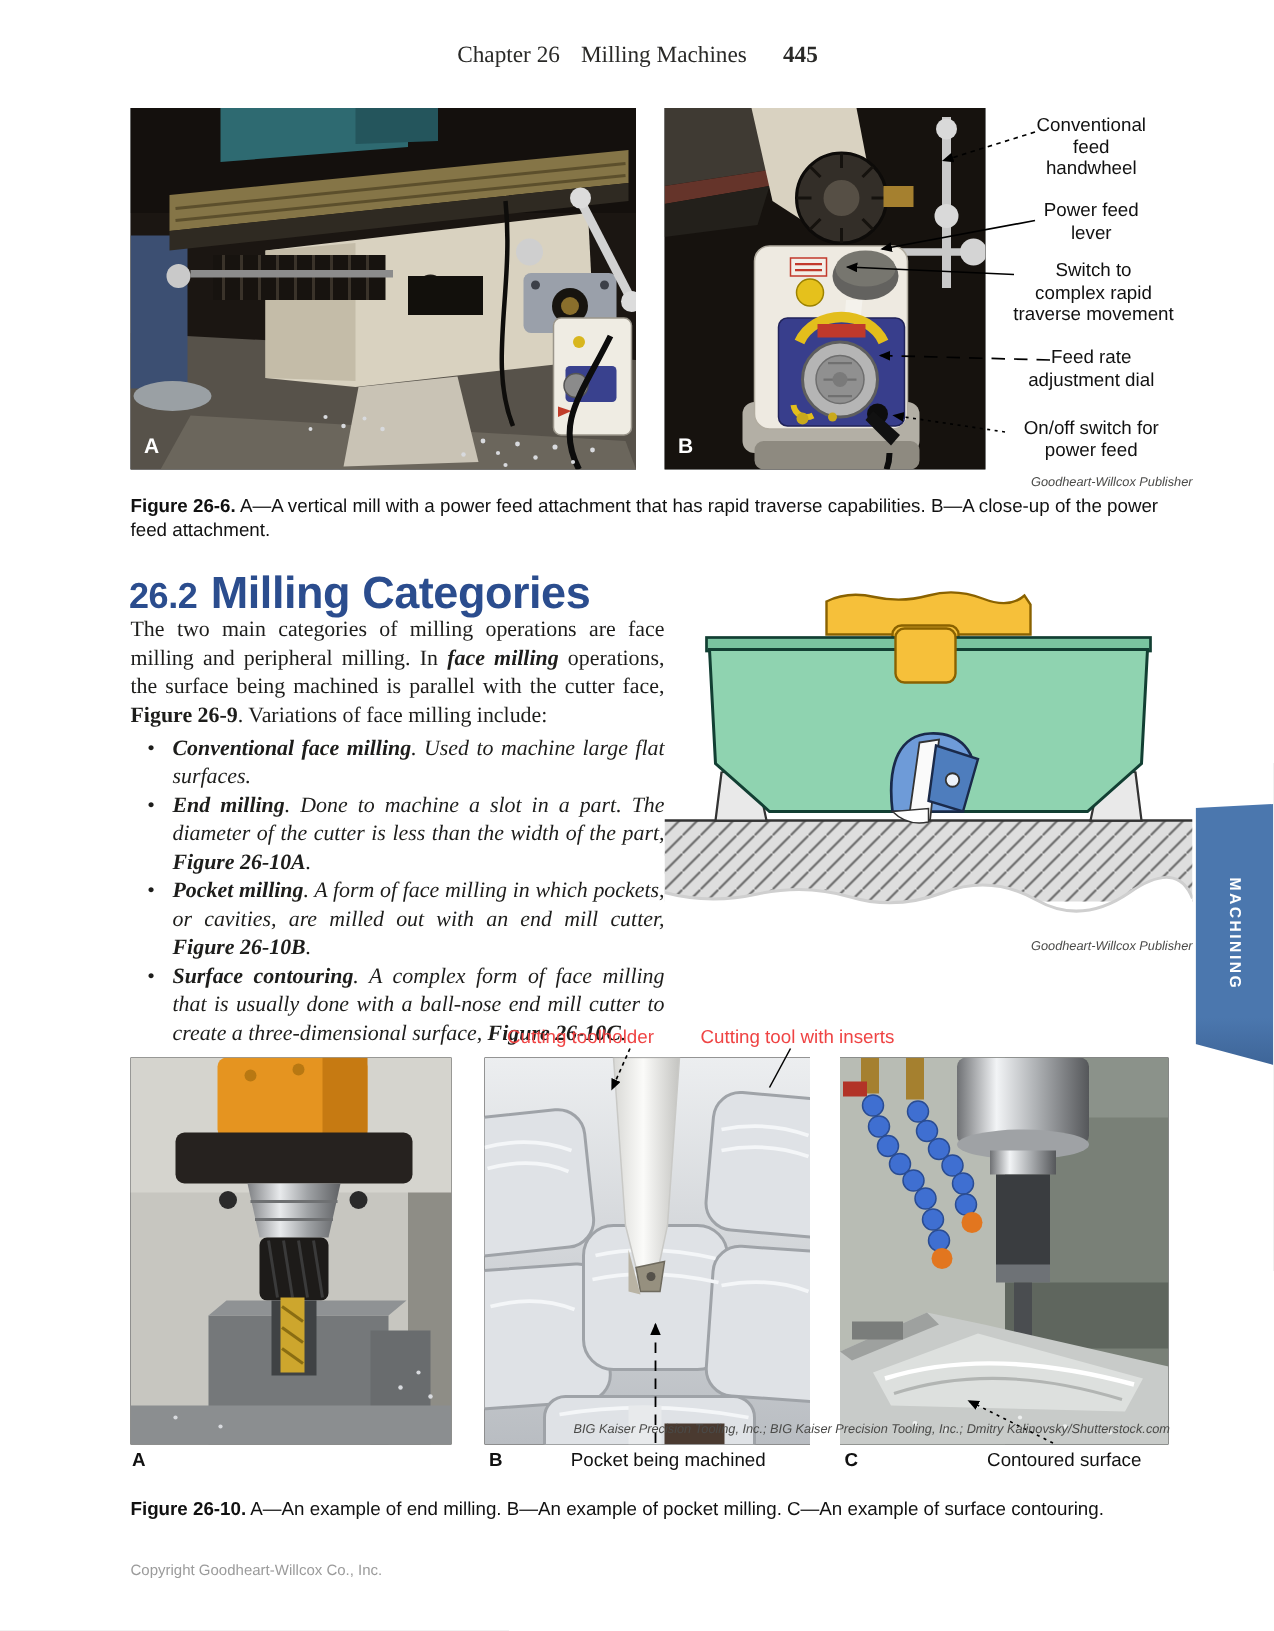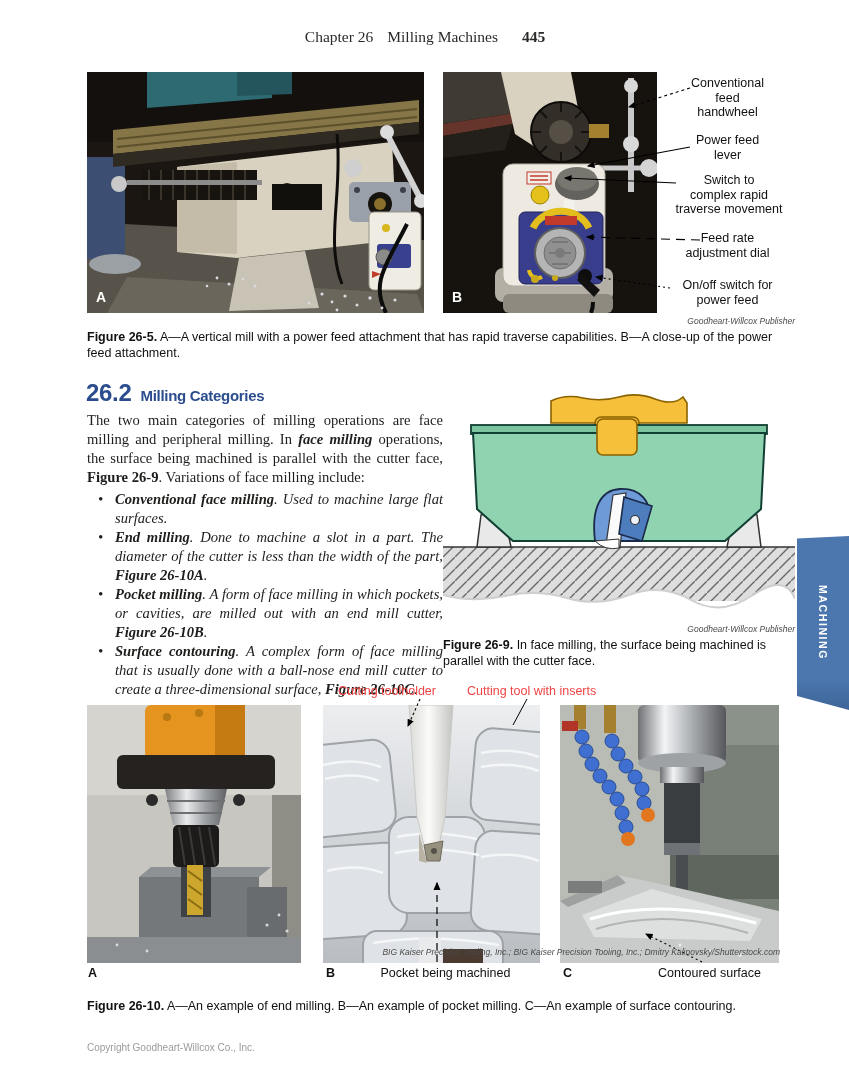--- a/index.html
+++ b/index.html
@@ -22,21 +22,21 @@
   .callout{font-family:"Liberation Sans",sans-serif;font-size:12.5px;line-height:14.5px;text-align:center;color:#111;}
   .callout span{display:block;}
 
   .credit{font-family:"Liberation Sans",sans-serif;font-style:italic;font-size:8.5px;color:#4a4a48;text-align:right;}
   .caption{font-family:"Liberation Sans",sans-serif;font-size:12.5px;line-height:16px;color:#111;margin:0;}
   .caption b{font-weight:bold;}
 
   
   .sec-head{left:86px;top:379px;color:#2b4d8e;font-family:"Liberation Sans",sans-serif;letter-spacing:-0.3px;}
   .sec-head .num{font-size:24px;font-weight:800;}
-  .sec-head .ttl{font-size:15px;font-weight:bold;margin-left:9px;}
+  .sec-head .ttl{font-size:30px;font-weight:bold;margin-left:9px;}
 
   
   .bodycol{left:87px;top:411px;width:356px;font-size:14.6px;line-height:19px;text-align:justify;}
   .bodycol p{margin:0;}
   .b{font-weight:bold;}
   .bi{font-weight:bold;font-style:italic;}
   ul.bullets{list-style:none;margin:3px 0 0 0;padding:0;font-style:italic;}
   ul.bullets li{position:relative;padding-left:28px;margin:0;}
   ul.bullets li::before{content:"\2022";position:absolute;left:11px;top:0;}
 
@@ -232,21 +232,21 @@
     </defs>
     <line x1="140" y1="18" x2="79" y2="37" stroke="#000" stroke-width="1.1" stroke-dasharray="3,3" marker-end="url(#ah)"></line>
     <line x1="140" y1="77" x2="38" y2="96" stroke="#000" stroke-width="1.1" marker-end="url(#ah)"></line>
     <line x1="126" y1="113" x2="15" y2="108" stroke="#000" stroke-width="1.1" marker-end="url(#ah)"></line>
     <line x1="150" y1="170" x2="37" y2="167" stroke="#000" stroke-width="1.1" stroke-dasharray="9,6" marker-end="url(#ah)"></line>
     <line x1="120" y1="218" x2="46" y2="207" stroke="#000" stroke-width="1.1" stroke-dasharray="2,3" marker-end="url(#ah)"></line>
   </svg>
 
   <div class="abs credit" style="left:590px;top:316px;width:205px;">Goodheart-Willcox Publisher</div>
 
-  <p class="abs caption" style="left:87px;top:329px;width:697px;"><b>Figure 26-5.</b><span> A—A vertical mill with a power feed attachment that has rapid traverse capabilities. B—A close-up of the power feed attachment.</span></p>
+  <p class="abs caption" style="left:87px;top:329px;width:697px;"><b>Figure 26-6.</b><span> A—A vertical mill with a power feed attachment that has rapid traverse capabilities. B—A close-up of the power feed attachment.</span></p>
 
   <div class="abs sec-head">
     <span class="num">26.2</span><span class="ttl">Milling Categories</span>
   </div>
 
   <div class="abs bodycol">
     <p><span>The two main categories of milling operations are face milling and peripheral milling. In </span><span class="bi">face milling</span><span> operations, the surface being machined is parallel with the cutter face, </span><span class="b">Figure 26-9</span><span>. Variations of face milling include:</span></p>
     <ul class="bullets">
       <li><span class="b">Conventional face milling</span><span>. Used to machine large flat surfaces.</span><span class="b"></span><span></span></li>
       <li><span class="b">End milling</span><span>. Done to machine a slot in a part. The diameter of the cutter is less than the width of the part, </span><span class="b">Figure 26-10A</span><span>.</span></li>
@@ -279,21 +279,20 @@
       <polygon points="30,44 322,44 318,120 282,152 70,152 34,120" fill="#8fd3b0" stroke="#123f33" stroke-width="2"></polygon>
       <rect x="154" y="30" width="40" height="36" rx="6" fill="#f6c03a" stroke="#8a6200" stroke-width="1.6"></rect>
 
       <path d="M152,152 C148,118 158,101 177,100 C197,99 209,113 205,129 L198,152 Z" fill="#6e9bd8" stroke="#1a2a4a" stroke-width="1.8"></path>
       <polygon points="170,106 183,104 177,158 163,156" fill="#fafafa" stroke="#333" stroke-width="1.2"></polygon>
       <polygon points="181,108 209,117 199,152 176,145" fill="#4e7dbd" stroke="#1a2a4a" stroke-width="1.6"></polygon>
       <circle cx="192" cy="131" r="4.5" fill="#eef3fa" stroke="#333" stroke-width="1.2"></circle>
       <path d="M152,152 Q162,162 176,159 L176,150 Z" fill="#ffffff" stroke="#333" stroke-width="1"></path>
     </svg>
     <div class="credit">Goodheart-Willcox Publisher</div>
-    <p class="caption"><b>Figure 26-9.</b><span> In face milling, the surface being machined is parallel with the cutter face.</span></p>
   </div>
 
   <div class="abs tab">
     <span>MACHINING</span>
   </div>
 
   <div class="abs toplabel" style="left:338px;top:684px;">Cutting toolholder</div>
   <div class="abs toplabel" style="left:467px;top:684px;">Cutting tool with inserts</div>
 
   <div class="abs photo" style="left:87px;top:705px;width:214px;height:258px;">

